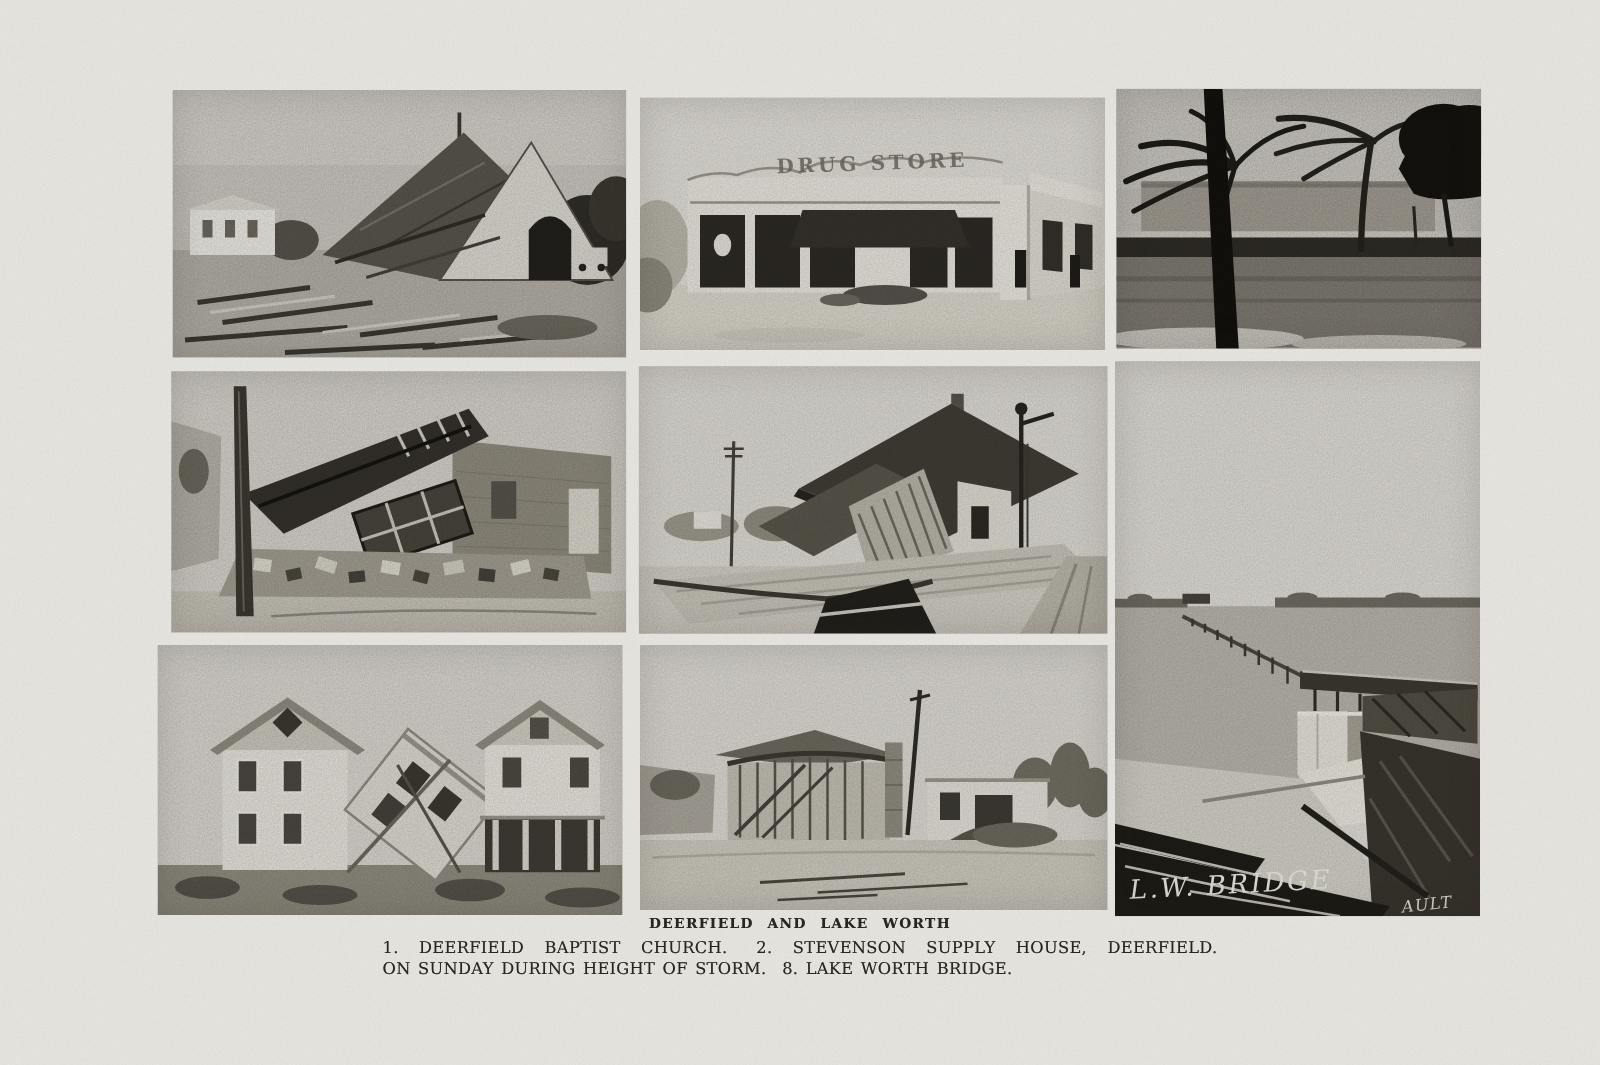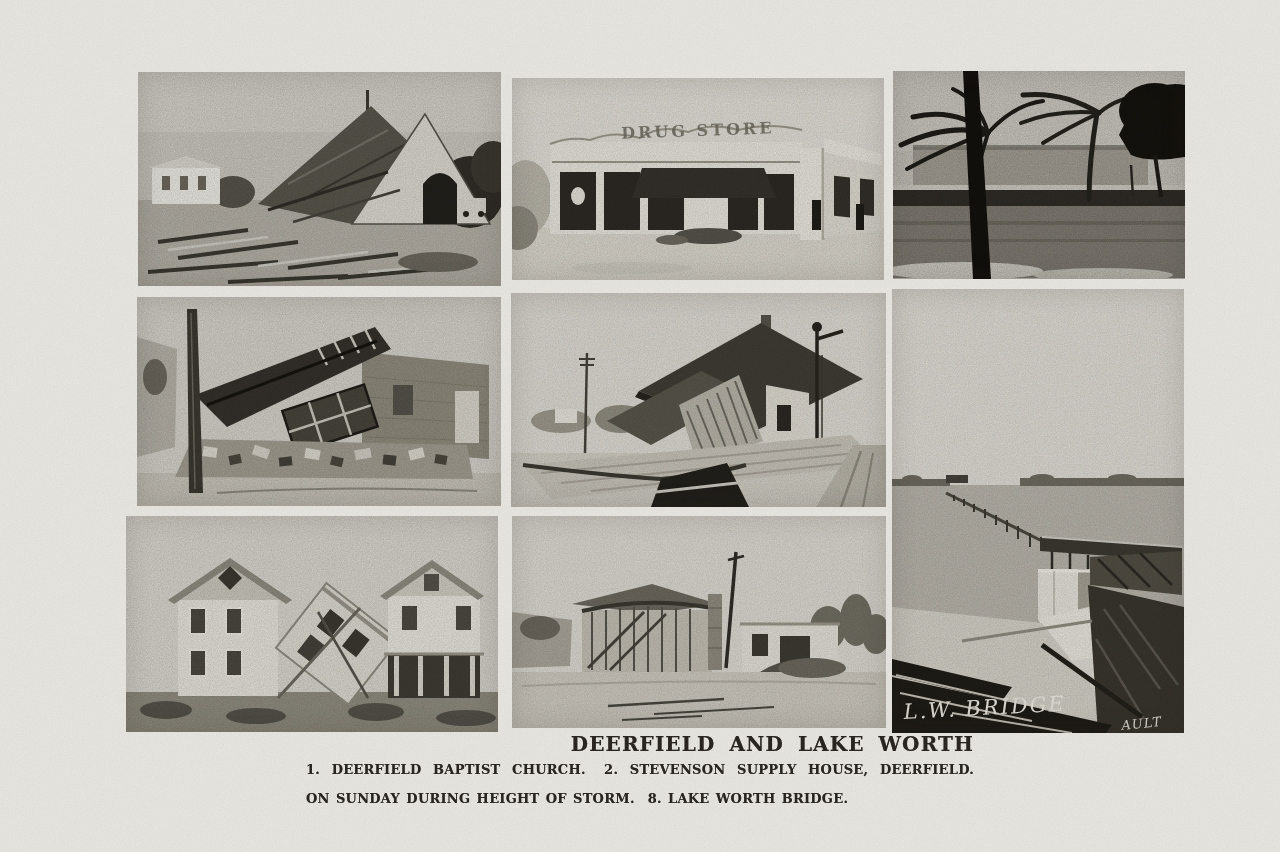--- a/index.html
+++ b/index.html
@@ -29,34 +29,34 @@
   .p5{left:471px; top:277px; width:375px; height:214px;}
   .p6{left:852px; top:273px; width:292px; height:444px;}
   .p7{left:86px;  top:500px; width:372px; height:216px;}
   .p8{left:472px; top:500px; width:374px; height:212px;}
   
   .caption{
     position:absolute;left:306px;top:732px;width:668px;
     color:#2a2722;
   }
   .cap-title{
-    text-align:right;
-    font-size:20px;font-weight:700;
+    text-align:center;
+    font-size:11px;font-weight:700;
     letter-spacing:1.1px;word-spacing:6px;
     margin-bottom:5px;
     text-shadow:0 0 .4px rgba(42,39,34,.55);
   }
-  .cap-lines{font-size:13px;font-weight:700;line-height:17.4px;}
+  .cap-lines{font-size:13px;font-weight:400;line-height:17.4px;}
   .cap-line{
     white-space:nowrap;
     text-align:justify;text-align-last:justify;
     letter-spacing:.25px;word-spacing:1.5px;
     text-shadow:0 0 .4px rgba(42,39,34,.5);
   }
-  .cap-line:last-child{text-align-last:left;margin-top:12px;}
+  .cap-line:last-child{text-align-last:left;}
   
   .page-grain{position:absolute;inset:0;pointer-events:none;opacity:.06;}
   .page-grain svg{display:block;width:100%;height:100%;}
   .hidden-defs{position:absolute;width:0;height:0;}
   .hand{font-family:"DejaVu Serif",serif;font-style:italic;}
 </style>
 </head>
 <body>
 
 <svg class="hidden-defs" aria-hidden="true">

